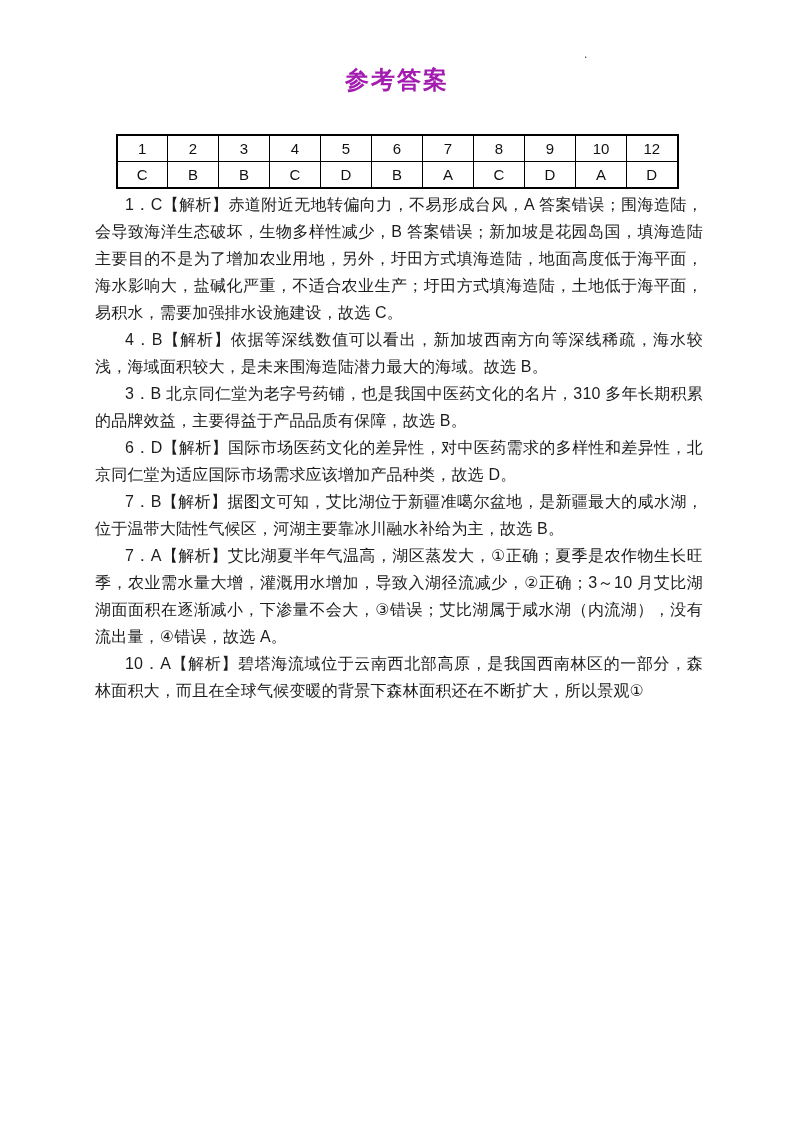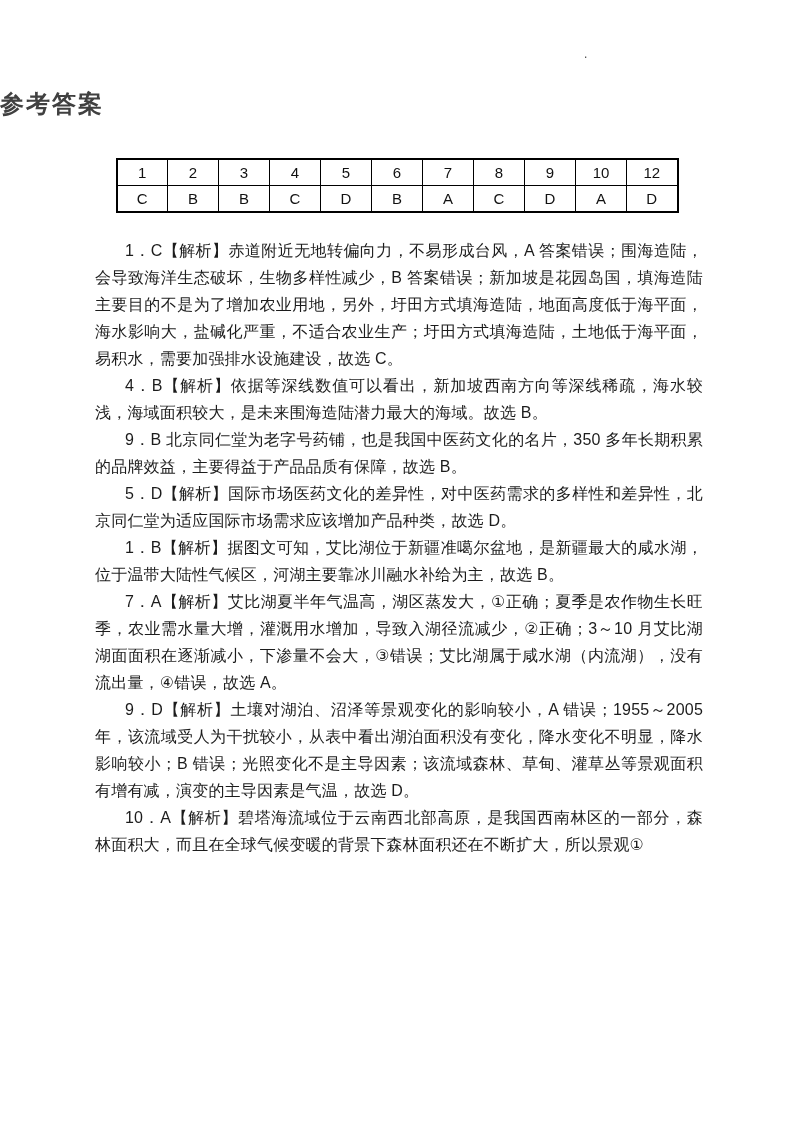--- a/index.html
+++ b/index.html
@@ -19,25 +19,26 @@
   .stray-mark {
     position: absolute;
     left: 584px;
     top: 48px;
     font-size: 12px;
     color: #444;
     line-height: 1;
   }
   .doc-title {
     margin: 0;
-    padding-top: 88px;
+    padding-top: 64px;
+    text-align: center;
     font-size: 24px;
     font-weight: 600;
     letter-spacing: 2px;
-    color: #404040;
+    color: #a21caf;
   }
   .answer-table-wrap {
     margin-top: 38px;
     display: flex;
     justify-content: center;
   }
   table.answer-table {
     border-collapse: collapse;
     table-layout: fixed;
     width: 563px;
@@ -47,21 +48,21 @@
     border: 1px solid #000;
     height: 25px;
     text-align: center;
     vertical-align: middle;
     font-size: 15px;
     color: #111;
     padding: 0;
   }
   .explanations {
     width: 608px;
-    margin: 24px auto 0 95px;
+    margin: 2px auto 0 95px;
   }
   .explanations p {
     margin: 0;
     padding: 0;
     font-size: 16px;
     line-height: 27px;
     text-align: justify;
     text-indent: 30px;
     color: #1c1c1c;
     letter-spacing: 0.2px;
@@ -105,21 +106,20 @@
           <td>A</td>
           <td>D</td>
         </tr>
       </tbody>
     </table>
   </div>
 
   <div class="explanations">
     <p>1．C【解析】赤道附近无地转偏向力，不易形成台风，A 答案错误；围海造陆，会导致海洋生态破坏，生物多样性减少，B 答案错误；新加坡是花园岛国，填海造陆主要目的不是为了增加农业用地，另外，圩田方式填海造陆，地面高度低于海平面，海水影响大，盐碱化严重，不适合农业生产；圩田方式填海造陆，土地低于海平面，易积水，需要加强排水设施建设，故选 C。</p>
     <p>4．B【解析】依据等深线数值可以看出，新加坡西南方向等深线稀疏，海水较浅，海域面积较大，是未来围海造陆潜力最大的海域。故选 B。</p>
-    <p>9．B 北京同仁堂为老字号药铺，也是我国中医药文化的名片，350 多年长期积累的品牌效益，主要得益于产品品质有保障，故选 B。</p>
-    <p>5．D【解析】国际市场医药文化的差异性，对中医药需求的多样性和差异性，北京同仁堂为适应国际市场需求应该增加产品种类，故选 D。</p>
-    <p>1．B【解析】据图文可知，艾比湖位于新疆准噶尔盆地，是新疆最大的咸水湖，位于温带大陆性气候区，河湖主要靠冰川融水补给为主，故选 B。</p>
+    <p>3．B 北京同仁堂为老字号药铺，也是我国中医药文化的名片，310 多年长期积累的品牌效益，主要得益于产品品质有保障，故选 B。</p>
+    <p>6．D【解析】国际市场医药文化的差异性，对中医药需求的多样性和差异性，北京同仁堂为适应国际市场需求应该增加产品种类，故选 D。</p>
+    <p>7．B【解析】据图文可知，艾比湖位于新疆准噶尔盆地，是新疆最大的咸水湖，位于温带大陆性气候区，河湖主要靠冰川融水补给为主，故选 B。</p>
     <p>7．A【解析】艾比湖夏半年气温高，湖区蒸发大，①正确；夏季是农作物生长旺季，农业需水量大增，灌溉用水增加，导致入湖径流减少，②正确；3～10 月艾比湖湖面面积在逐渐减小，下渗量不会大，③错误；艾比湖属于咸水湖（内流湖），没有流出量，④错误，故选 A。</p>
-    <p>9．D【解析】土壤对湖泊、沼泽等景观变化的影响较小，A 错误；1955～2005 年，该流域受人为干扰较小，从表中看出湖泊面积没有变化，降水变化不明显，降水影响较小；B 错误；光照变化不是主导因素；该流域森林、草甸、灌草丛等景观面积有增有减，演变的主导因素是气温，故选 D。</p>
     <p>10．A【解析】碧塔海流域位于云南西北部高原，是我国西南林区的一部分，森林面积大，而且在全球气候变暖的背景下森林面积还在不断扩大，所以景观①</p>
   </div>
 
 </div>
 
 </body></html>

